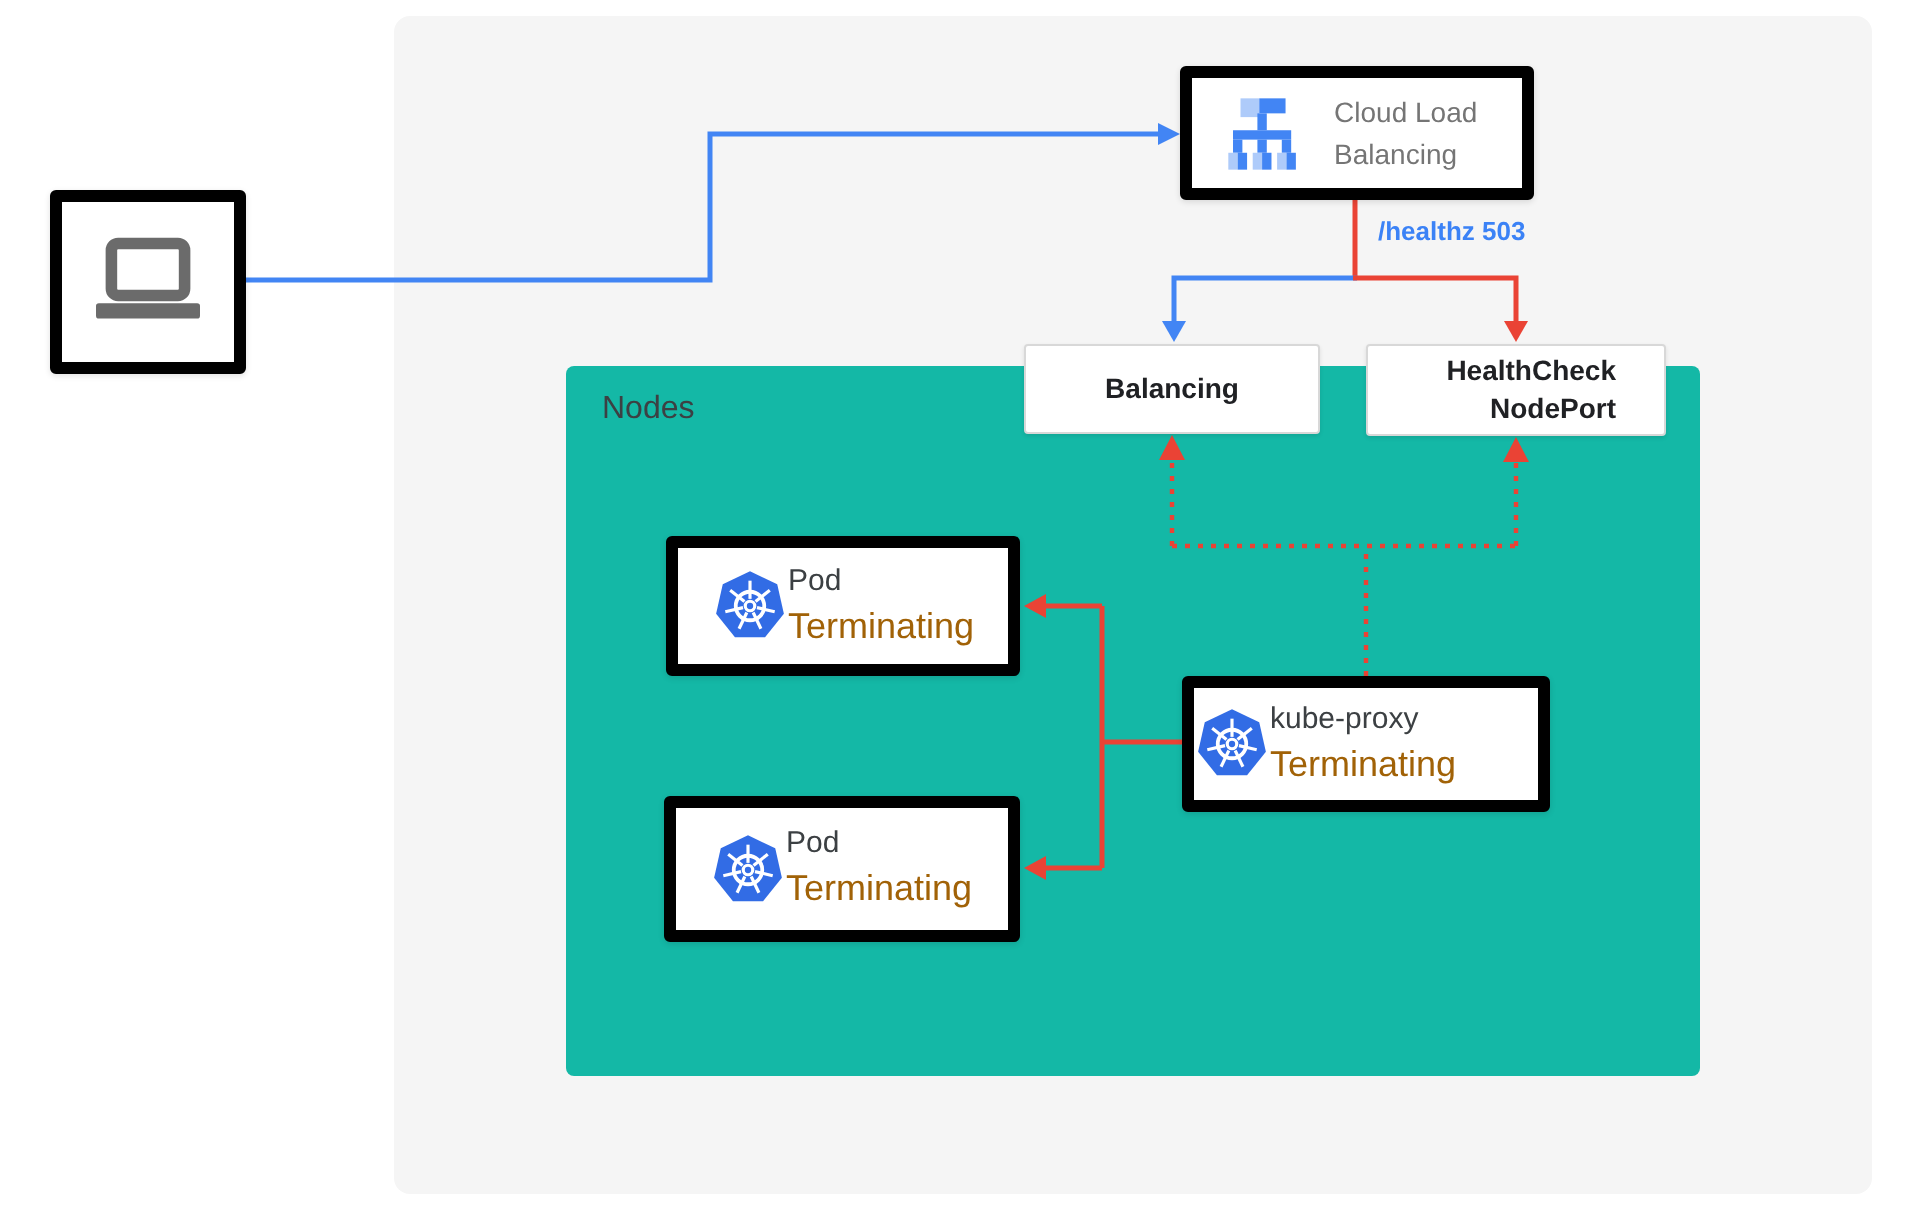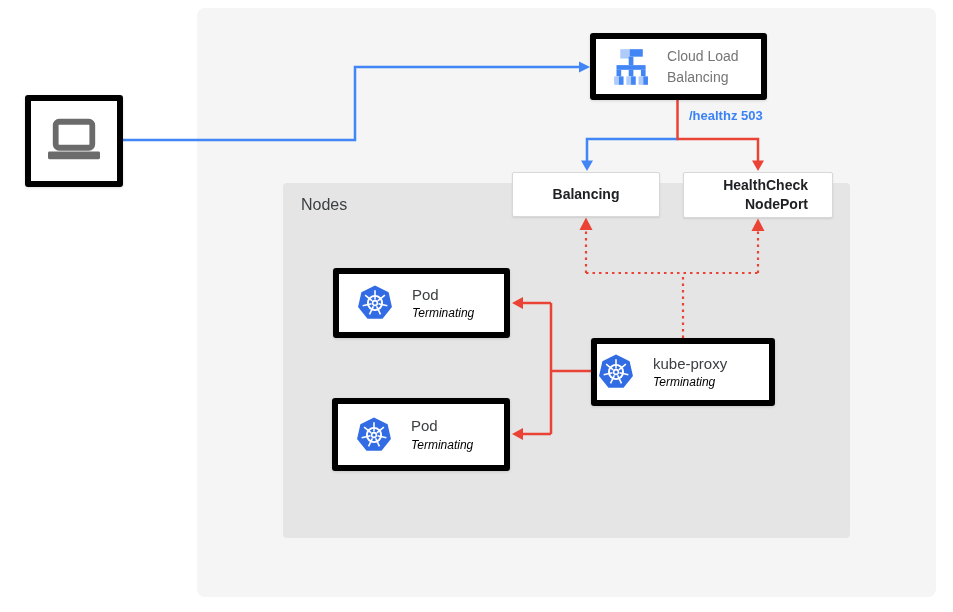--- a/index.html
+++ b/index.html
@@ -6,21 +6,21 @@
   .canvas{
     position:relative;width:953px;height:612px;background:#ffffff;overflow:hidden;
     font-family:"Liberation Sans", sans-serif;
   }
   .panel{
     position:absolute;left:197px;top:8px;width:739px;height:589px;
     background:#f5f5f5;border-radius:8px;
   }
   .nodes-container{
     position:absolute;left:283px;top:183px;width:567px;height:355px;
-    background:#e5e5e5;border-radius:4px;
+    background:#14b8a6;border-radius:4px;
   }
   .nodes-label{
     position:absolute;left:18px;top:13px;font-size:16px;color:#3c4043;
   }
   .connectors{position:absolute;left:0;top:0;width:953px;height:612px;pointer-events:none;z-index:3;}
   .blue-line{fill:none;stroke:#4285f4;stroke-width:2.5;}
   .blue-fill{fill:#4285f4;stroke:none;}
   .red-line{fill:none;stroke:#ea4335;stroke-width:2.5;}
   .red-fill{fill:#ea4335;stroke:none;}
   .red-dotted{fill:none;stroke:#ea4335;stroke-width:2.2;stroke-dasharray:2.5 4;}
@@ -40,23 +40,23 @@
     position:absolute;background:#ffffff;border:1px solid #d8d8d8;border-radius:2px;
     box-shadow:0 1px 2px rgba(0,0,0,0.10);box-sizing:border-box;z-index:4;
     display:flex;align-items:center;justify-content:center;text-align:center;
     font-size:14px;font-weight:bold;color:#202124;line-height:1.35;
   }
   .nodeport-box{left:512px;top:172px;width:148px;height:45px;}
   .hc-box{left:683px;top:172px;width:150px;height:46px;padding:2px 24px;text-align:right;}
   .pod-box-1{left:333px;top:268px;width:177px;height:70px;padding-left:17px;}
   .pod-box-2{left:332px;top:398px;width:178px;height:73px;padding-left:17px;}
   .kp-box{left:591px;top:338px;width:184px;height:68px;}
-  .node-text{margin-left:18px;}
+  .node-text{}
   .node-title{font-size:15px;color:#3c4043;line-height:1.35;}
-  .node-sub{font-size:12px;color:#000000;line-height:1.35;font-style:italic;}
+  .node-sub{font-size:18px;color:#a16207;line-height:1.35;}
   .icon{display:block;}
 </style>
 </head>
 <body>
 
 <div class="canvas">
 
   <div class="panel"></div>
 
   <div class="nodes-container">

